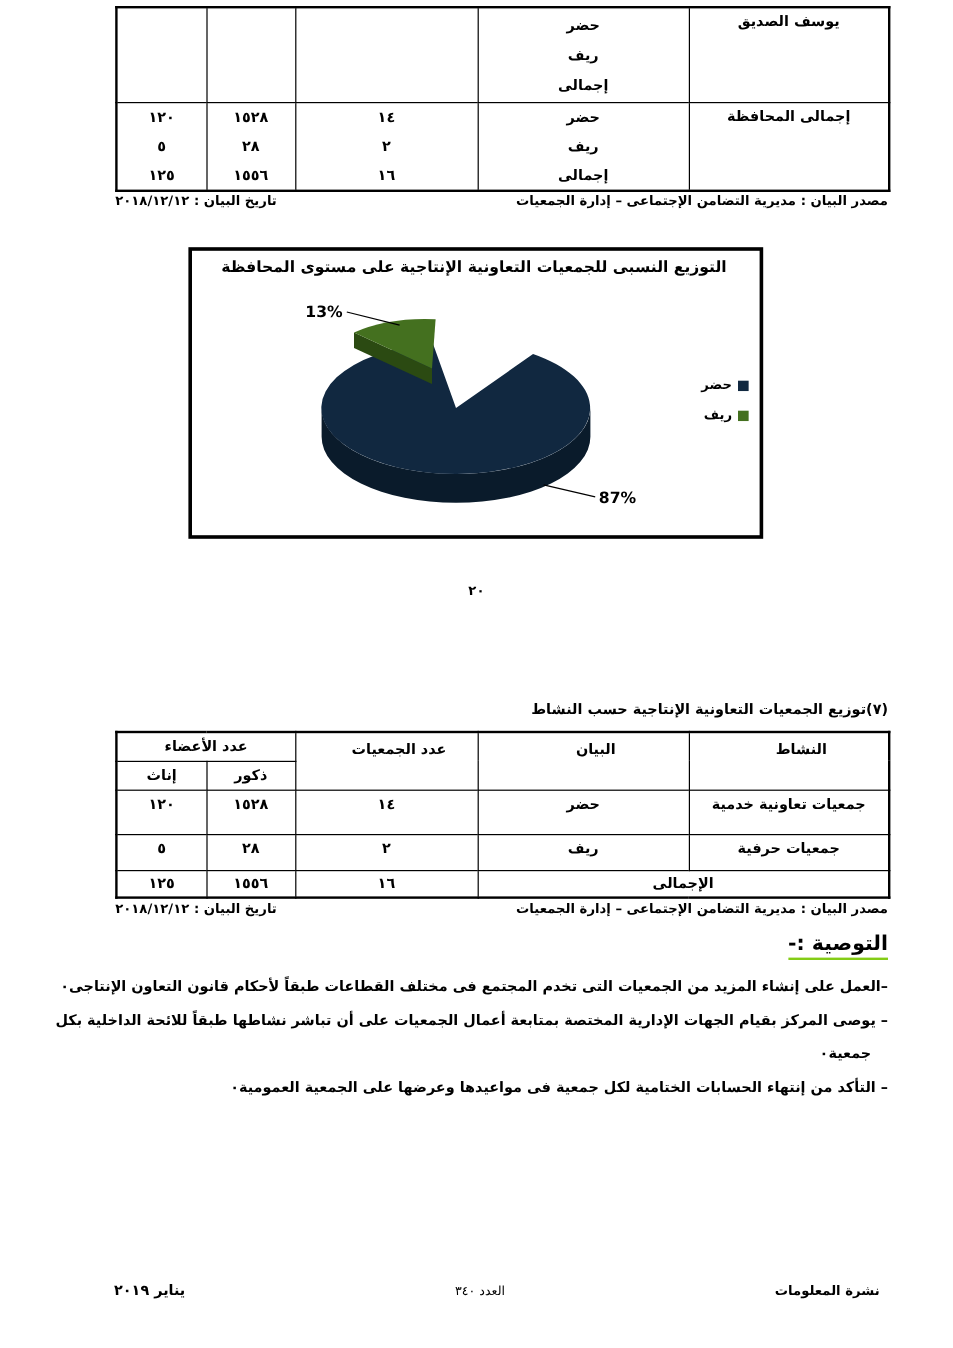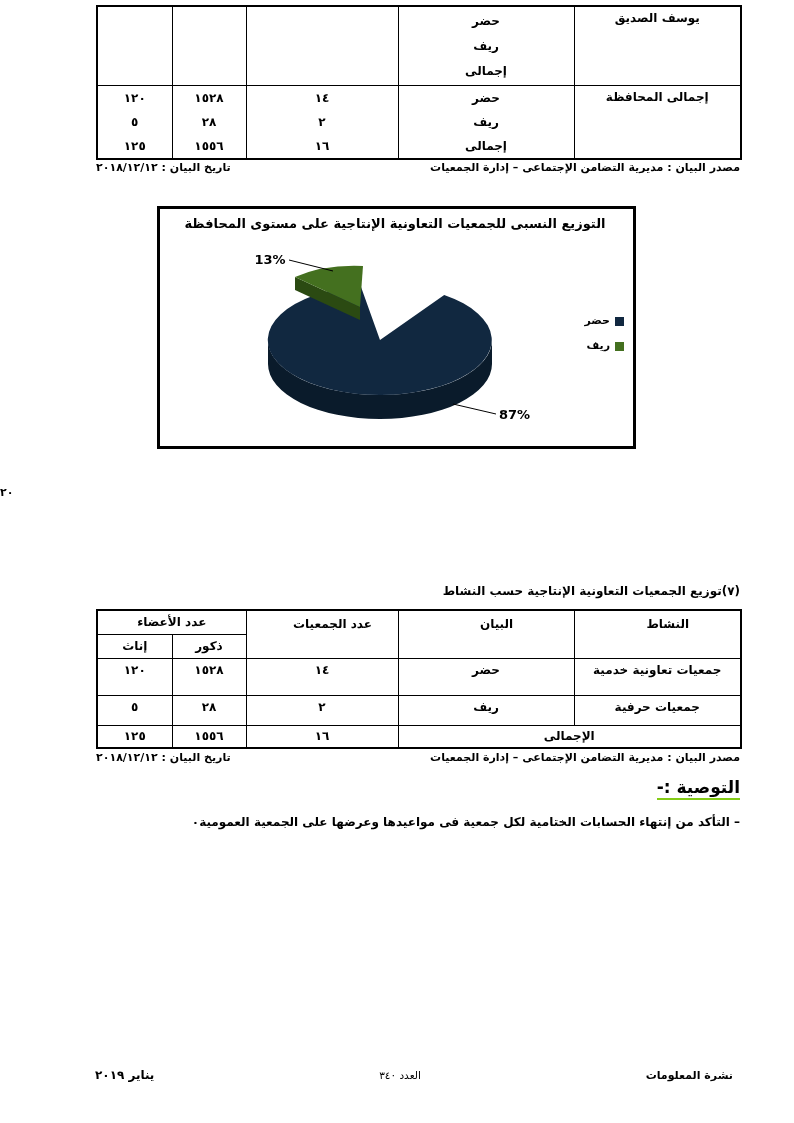--- a/index.html
+++ b/index.html
@@ -29,21 +29,21 @@
 
   
   #chartbox { left:157px; top:206px; width:479px; height:243px; border:3px solid #000; background:#fff; }
   #chart-title { position:absolute; top:7px; left:0; right:3px; text-align:center;
                  font-size:13px; font-weight:bold; }
   #pie-svg { position:absolute; left:0; top:0; width:473px; height:237px; direction:ltr; }
   .legend-entry { position:absolute; right:9px; height:16px; display:flex; align-items:center; gap:5px; direction:rtl; }
   .legend-entry .lbl { font-size:11px; font-weight:bold; line-height:16px; }
   #legend-1 { top:104px; } #legend-2 { top:129px; }
 
-  #pagenum { top:486px; left:0; width:794px; text-align:left; font-size:11px; font-weight:bold; }
+  #pagenum { top:486px; left:0; width:794px; text-align:center; font-size:11px; font-weight:bold; }
 
   #heading7 { top:584px; right:54px; font-size:12px; font-weight:bold; }
 
   #table2 { left:96px; top:609px; }
   #table2 .hr { height:24px; }
   #table2 td.head { vertical-align:middle;margin-left:10px; }
   #table2 td.headspan { vertical-align:top; padding-top:6px;padding-left:21px; }
   #table2 .dr1 { height:37px; } #table2 .dr2 { height:30px; } #table2 .dr3 { height:23px; }
   #table2 .dcell { padding-top:4px; }
   #table2 .dr3 .dcell { padding-top:3px; }
@@ -204,20 +204,23 @@
 </tbody>
   </table>
 
 <div id="src2" class="abs srcline">
   <span>مصدر البيان : مديرية التضامن الإجتماعى – إدارة الجمعيات</span>
   <span>تاريخ البيان : ٢٠١٨/١٢/١٢</span>
 </div>
 
 <div id="rec-heading" class="abs">التوصية :-</div>
 <div id="bullets" class="abs">
+  <div class="bl">–العمل على إنشاء المزيد من الجمعيات التى تخدم المجتمع فى مختلف القطاعات طبقاً لأحكام قانون التعاون الإنتاجى٠</div>
+  <div class="bl">– يوصى المركز بقيام الجهات الإدارية المختصة بمتابعة أعمال الجمعيات على أن تباشر نشاطها طبقاً للائحة الداخلية بكل</div>
+  <div class="bl indent">جمعية٠</div>
   <div class="bl">– التأكد من إنتهاء الحسابات الختامية لكل جمعية فى مواعيدها وعرضها على الجمعية العمومية٠</div>
 </div>
 
 <div id="footer" class="abs">
   <span class="f-right">نشرة المعلومات</span>
   <span class="f-center">العدد ٣٤٠</span>
   <span class="f-left">يناير ٢٠١٩</span>
 </div>
 
 </body></html>

